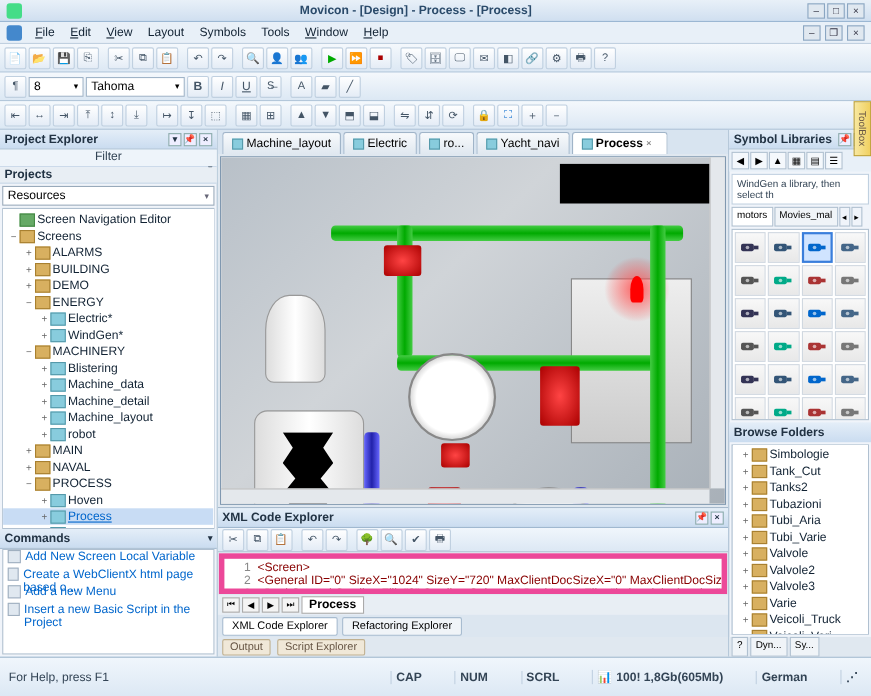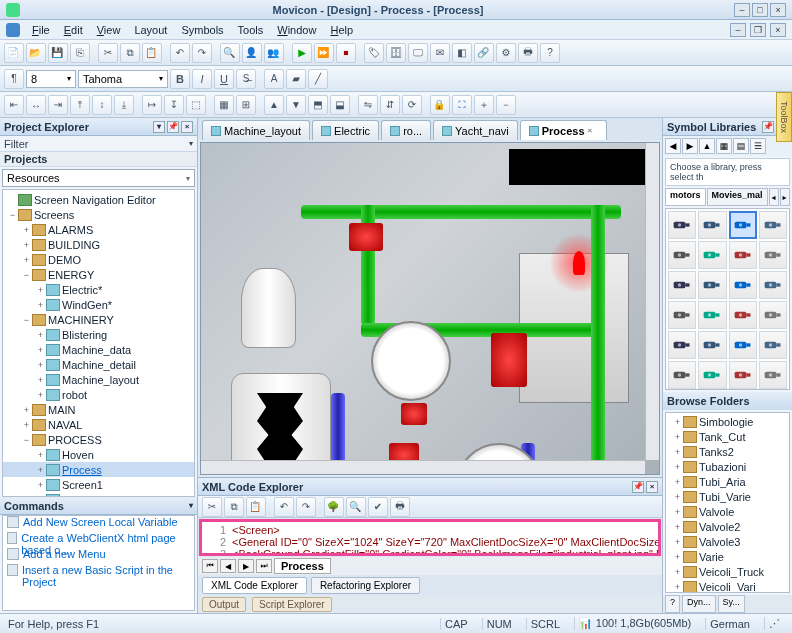--- a/index.html
+++ b/index.html
@@ -29,21 +29,21 @@
 .fontbox.wide{min-width:90px;}
 
 
 .mainrow { flex: 1; display: flex; overflow: hidden; }
 
 
 .leftcol { width: 198px; display: flex; flex-direction: column; background: #f0f4fa; border-right: 1px solid #a8bdd2; }
 .panel-hdr { height: 18px; background: linear-gradient(#e4eef8,#cadcf0); border-bottom: 1px solid #a0b8d0; display:flex;align-items:center; padding:0 4px; font-weight:bold; color:#234;}
 .panel-hdr .sp{flex:1;}
 .pinbtn{width:12px;height:12px;border:1px solid #8aa;background:#eef;font-size:8px;display:flex;align-items:center;justify-content:center;margin-left:2px;}
-.filter-hdr{height:16px;background:#eef4fa;padding:0 4px;display:flex;align-items:center;color:#345;border-bottom:1px solid #c8d8e8;}
+.filter-hdr{height:16px;background:#eef4fa;padding:0 4px;display:flex;align-items:center;color:#345;border-bottom:1px solid #c8d8e8;flex-direction:column;}
 .combo{margin:2px;height:18px;border:1px solid #9ab;background:#fff;display:flex;align-items:center;padding:0 4px;}
 .combo .dd{margin-left:auto;font-size:8px;color:#667;}
 .tree { flex:1; background:#fff; border:1px solid #b0c0d0; margin:0 2px; overflow:auto; padding:2px 0;}
 .tnode{display:flex;align-items:center;height:15px;padding-left:4px;white-space:nowrap;}
 .tnode .tw{width:11px;text-align:center;color:#666;font-size:9px;display:inline-block;}
 .tnode .ic{width:14px;height:12px;display:inline-block;margin-right:2px;}
 .ic.folder{background:#d8b060;border:1px solid #a88030;}
 .ic.screen{background:#8cd;border:1px solid #59a;}
 .ic.nav{background:#6a6;border:1px solid #484;}
 .tnode.sel{background:#c8dcf4;}
@@ -73,55 +73,55 @@
 .panel-box{position:absolute;background:linear-gradient(#eee,#ccc);border:1px solid #888;}
 .blackbar{position:absolute;background:#000;}
 .alarm{position:absolute;border-radius:50%;background:radial-gradient(rgba(255,80,80,0.9),rgba(255,0,0,0.1) 60%,transparent 70%);}
 .alarm::after{content:"";position:absolute;left:40%;top:30%;width:20%;height:40%;background:#f00;border-radius:50% 50% 20% 20%;}
 .scrollbar-h{position:absolute;left:0;right:14px;bottom:0;height:14px;background:#e4e8ec;border-top:1px solid #bbb;}
 .scrollbar-v{position:absolute;top:0;bottom:14px;right:0;width:14px;background:#e4e8ec;border-left:1px solid #bbb;}
 
 
 .xmlexp{height:98px;display:flex;flex-direction:column;border-top:1px solid #a0b4c8;}
 .xmltb{height:22px;background:linear-gradient(#f0f6fc,#dce8f4);display:flex;align-items:center;padding:0 4px;gap:2px;border-bottom:1px solid #b8c8d8;}
-.xmlcode{flex:1;background:#fff;border:3px solid #ec4899;margin:1px;padding:2px 4px;font-family:Consolas,monospace;font-size:10px;overflow:hidden;white-space:nowrap;}
+.xmlcode{flex:1;background:#fff;border:5px solid #ec4899;margin:1px;padding:2px 4px;font-family:Consolas,monospace;font-size:10px;overflow:hidden;white-space:nowrap;}
 .xmlcode .ln{color:#888;display:inline-block;width:20px;text-align:right;margin-right:6px;}
 .xmlcode .tag{color:#800;}
 .xmlnav{height:18px;display:flex;align-items:center;padding:0 4px;gap:2px;background:#e8eef4;}
 .xmlnav .nbtn{width:16px;height:14px;border:1px solid #aaa;background:#f4f4f4;font-size:8px;display:flex;align-items:center;justify-content:center;}
 .xmltabs{height:20px;display:flex;align-items:center;background:#dce6f0;padding:0 4px;gap:4px;}
 .xmltab{padding:2px 8px;background:#f0f4f8;border:1px solid #a8bcd0;border-radius:2px;font-size:10px;}
 .xmltab.active{background:#fff;}
 .outtabs{height:18px;display:flex;align-items:center;background:#e0e8f0;padding:0 4px;gap:6px;}
 .outtab{padding:1px 6px;background:#f0e8d8;border:1px solid #c0b090;border-radius:2px;font-size:10px;color:#654;}
 
 
 .rightcol{width:130px;display:flex;flex-direction:column;background:#f0f4fa;border-left:1px solid #a8bdd2;}
 .libhdr{height:18px;background:linear-gradient(#e4eef8,#cadcf0);display:flex;align-items:center;padding:0 4px;font-weight:bold;color:#234;}
 .libtb{height:20px;display:flex;align-items:center;padding:0 2px;gap:1px;background:#e8f0f8;}
 .libtb .lb{width:16px;height:16px;border:1px solid #b0c0d0;background:#f4f8fc;font-size:9px;display:flex;align-items:center;justify-content:center;}
 .libhint{padding:3px 4px;font-size:9px;color:#345;background:#fff;border:1px solid #c0d0e0;margin:2px;}
 .libtabs{height:18px;display:flex;padding:0 2px;gap:1px;}
-.libtabs .lt{padding:1px 4px;font-size:9px;border:1px solid #b0c0d0;background:#f0f4f8;font-weight:bold;}
+.libtabs .lt{padding:1px 4px;font-size:9px;border:1px solid #b0c0d0;background:#f0f4f8;}
 .libtabs .lt.active{background:#fff;}
 .libtabs .ar{width:10px;font-size:8px;display:flex;align-items:center;justify-content:center;border:1px solid #b0c0d0;}
 .symgrid{flex:1;background:#fff;border:1px solid #b0c0d0;margin:2px;display:grid;grid-template-columns:repeat(4,1fr);grid-auto-rows:28px;gap:2px;padding:2px;overflow:hidden;}
 .sym{border:1px solid #d0d8e0;background:linear-gradient(#f8f8f8,#e8e8e8);display:flex;align-items:center;justify-content:center;}
 .sym.sel{border:2px solid #3a7edb;background:#d0e4ff;}
 .sym svg{width:20px;height:16px;}
 .bftree{flex:1;background:#fff;border:1px solid #b0c0d0;margin:2px;overflow:auto;padding:2px;}
 .righttabs{height:18px;display:flex;background:#e0e8f0;padding:0 2px;gap:2px;}
 .rtab{padding:1px 4px;font-size:9px;border:1px solid #b0c0d0;background:#f0f4f8;}
 
 .toolbox-tab{position:absolute;right:0;top:92px;width:16px;height:50px;background:linear-gradient(90deg,#f8e8a0,#f0d060);border:1px solid #c0a030;writing-mode:vertical-rl;font-size:9px;display:flex;align-items:center;justify-content:center;color:#654;}
 
 
-.statusbar{height:20px;background:linear-gradient(#f0f6fc,#dce8f4);border-top:1px solid #a8bdd2;display:flex;align-items:center;padding:0 8px;gap:10px;font-size:10px;color:#345;}
+.statusbar{height:36px;background:linear-gradient(#f0f6fc,#dce8f4);border-top:1px solid #a8bdd2;display:flex;align-items:center;padding:0 8px;gap:26px;font-size:10px;color:#345;}
 .statusbar .sp{flex:1;}
-.statusbar .cell{padding:0 4px;border-left:1px solid #c0d0e0;}
+.statusbar .cell{padding:0 4px;border-left:1px solid #c0d0e0;font-weight:bold;}
 </style>
 </head>
 <body>
 
 <div class="titlebar">
   <div class="appicon"></div>
   <div class="spacer"></div>
   <div class="title">Movicon - [Design] - Process - [Process]</div>
   <div class="spacer"></div>
   <div class="winbtn">–</div>
@@ -493,21 +493,21 @@
       <span class="pinbtn">×</span>
     </div>
     <div class="libtb">
       <div class="lb">◀</div>
       <div class="lb">▶</div>
       <div class="lb">▲</div>
       <div class="lb">▦</div>
       <div class="lb">▤</div>
       <div class="lb">☰</div>
     </div>
-    <div class="libhint">Choose a library, press select th</div>
+    <div class="libhint">WindGen a library, then select th</div>
     <div class="libtabs">
       <div class="lt active">motors</div>
       <div class="lt">Movies_mal</div>
       <div class="ar">◂</div>
       <div class="ar">▸</div>
     </div>
     <div class="symgrid" id="symgrid">
         <div class="sym">
           <svg viewBox="0 0 24 16">
             <rect x="2" y="4" width="14" height="8" rx="2" fill="#335"></rect>

